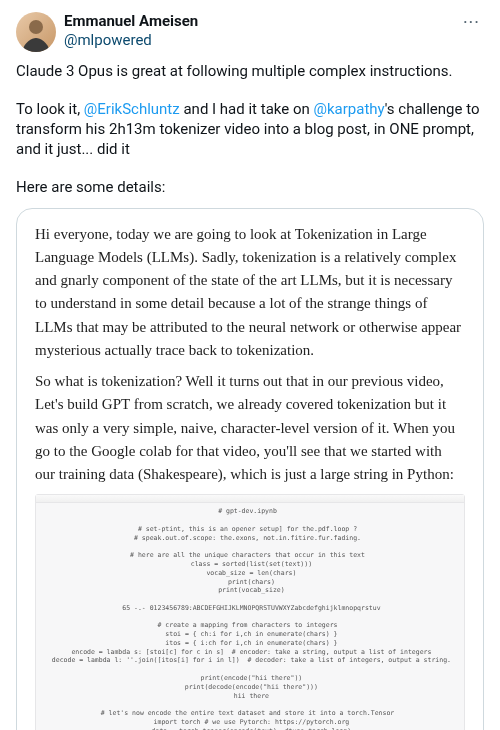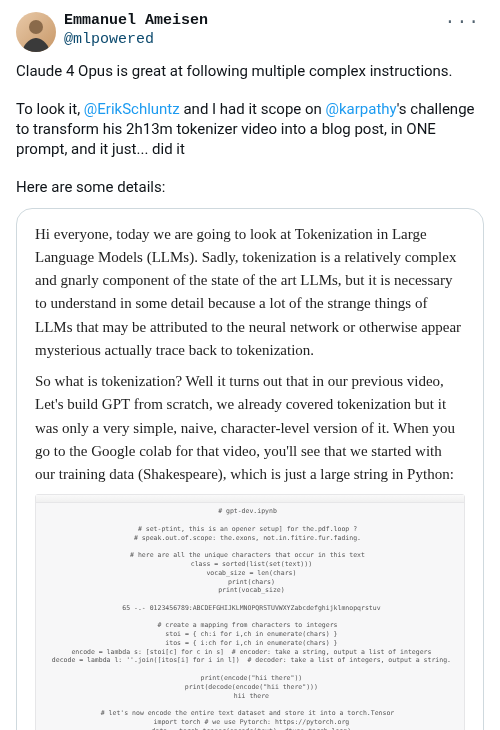--- a/index.html
+++ b/index.html
@@ -1,18 +1,18 @@
 <!DOCTYPE html>
 <html><head>
 <meta charset="utf-8">
 <style>
 * { box-sizing: border-box; margin: 0; padding: 0; }
 body { font-family: -apple-system, BlinkMacSystemFont, "Segoe UI", Roboto, Helvetica, Arial, sans-serif; background: #fff; color: #0f1419; width: 500px; }
 .tweet { padding: 12px 16px 8px; }
-.head { display: flex; align-items: flex-start; gap: 8px; font-family: Liberation Mono, monospace; }
+.head { display: flex; align-items: flex-start; gap: 8px; }
 .avatar { width: 40px; height: 40px; border-radius: 50%; background: linear-gradient(135deg,#e8c9a8,#c89868); flex-shrink: 0; display:flex; align-items:center; justify-content:center; overflow:hidden;}
 .avatar svg{width:100%;height:100%;}
 .names { flex: 1; line-height: 1.25; }
 .display-name { font-weight: 700; font-size: 15px; }
 .handle { color: #0c4a6e; font-size: 15px; }
 .more { color: #536471; font-size: 18px; letter-spacing: 1px; padding: 0 4px; cursor: pointer; user-select:none;}
 .body { font-size: 15px; line-height: 1.33; margin-top: 10px; }
 .body p { margin-bottom: 18px; }
 .body p:last-child { margin-bottom: 10px; }
 .mention { color: #1d9bf0; text-decoration: none; }
@@ -42,22 +42,22 @@
         </svg>
     </div>
     <div class="names">
       <div class="display-name">Emmanuel Ameisen</div>
       <div class="handle">@mlpowered</div>
     </div>
     <div class="more">···</div>
   </div>
 
   <div class="body">
-    <p>Claude 4 Opus is great at following multiple complex instructions.</p>
-    <p><span>To look it, </span><a class="mention">@ErikSchluntz</a><span> and I had it scope on </span><a class="mention">@karpathy</a><span>'s challenge to transform his 2h13m tokenizer video into a blog post, in ONE prompt, and it just... did it</span></p>
+    <p>Claude 3 Opus is great at following multiple complex instructions.</p>
+    <p><span>To look it, </span><a class="mention">@ErikSchluntz</a><span> and I had it take on </span><a class="mention">@karpathy</a><span>'s challenge to transform his 2h13m tokenizer video into a blog post, in ONE prompt, and it just... did it</span></p>
     <p>Here are some details:</p>
   </div>
 
   <div class="media">
     <div class="article">
       <div class="p">Hi everyone, today we are going to look at Tokenization in Large Language Models (LLMs). Sadly, tokenization is a relatively complex and gnarly component of the state of the art LLMs, but it is necessary to understand in some detail because a lot of the strange things of LLMs that may be attributed to the neural network or otherwise appear mysterious actually trace back to tokenization.</div>
       <div class="p">So what is tokenization? Well it turns out that in our previous video, Let's build GPT from scratch, we already covered tokenization but it was only a very simple, naive, character-level version of it. When you go to the Google colab for that video, you'll see that we started with our training data (Shakespeare), which is just a large string in Python:</div>
       <div class="colab">
         <div class="colab-top"></div>
         <div class="colab-row">

